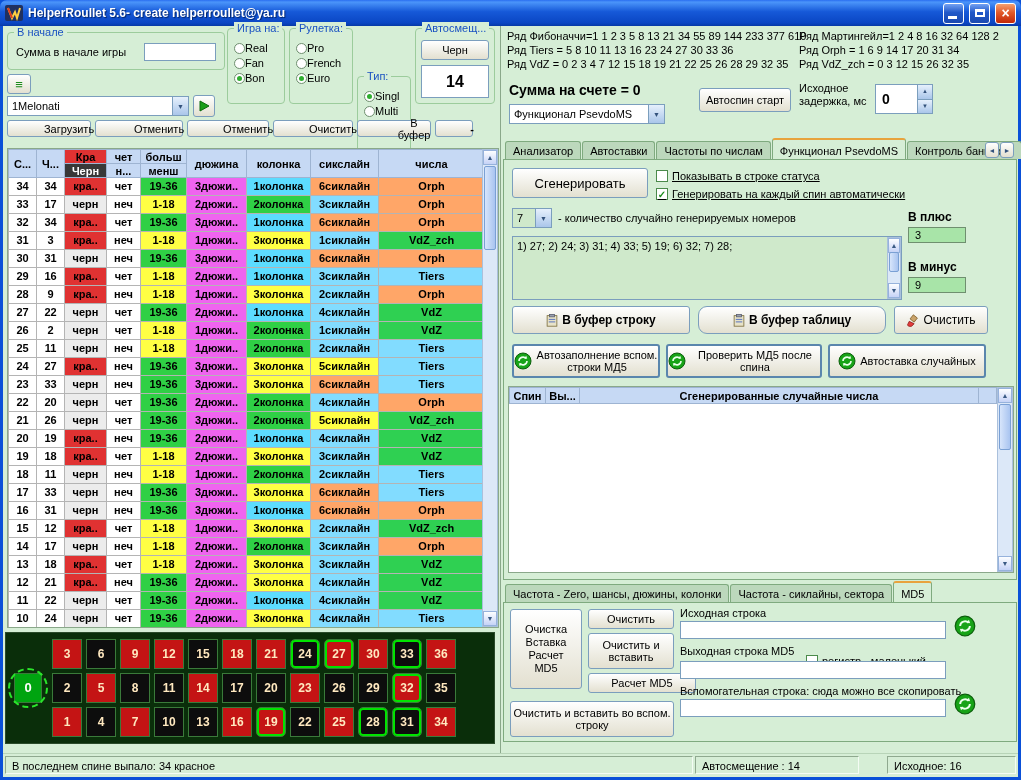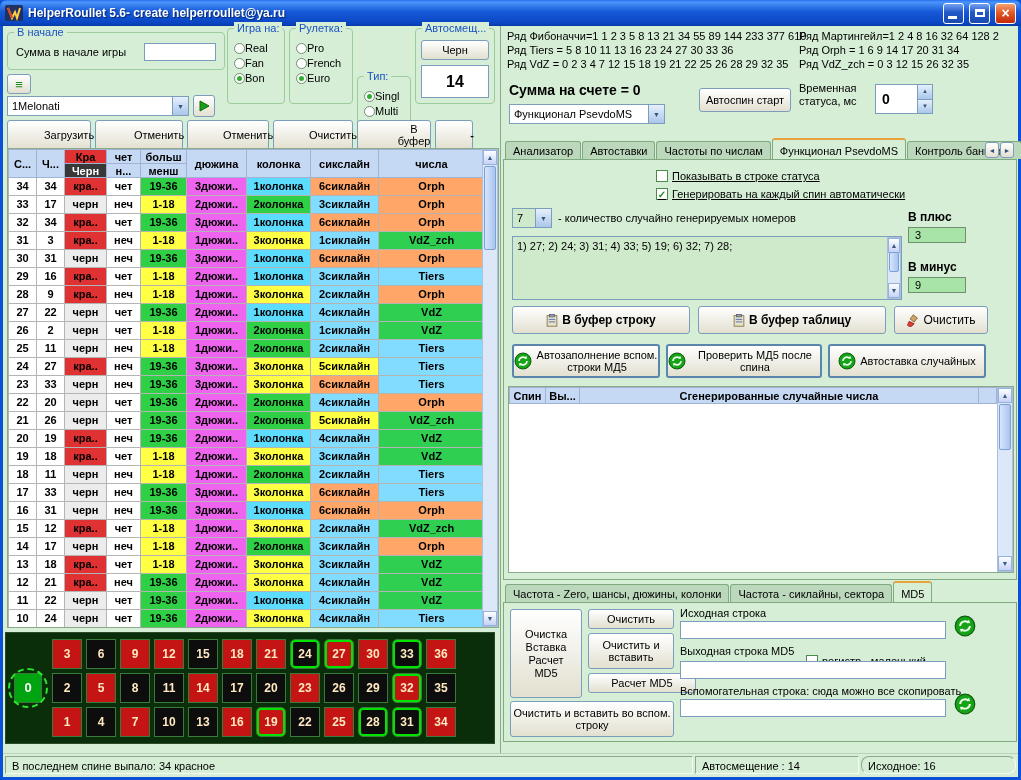--- a/index.html
+++ b/index.html
@@ -51,21 +51,21 @@
   #list-btn{left:4px;top:48px;width:24px;height:20px;color:#1c8c1c;font-weight:bold;font-size:13px;}
   #preset-combo{left:4px;top:70px;width:182px;height:20px;}
   #play-btn{left:190px;top:69px;width:22px;height:22px;}
   #g-game{left:224px;top:2px;width:58px;height:76px;padding-top:10px;}
   #g-roul{left:286px;top:2px;width:64px;height:76px;padding-top:10px;}
   #g-type{left:354px;top:2px;width:54px;height:76px;padding-top:10px;margin-top:48px;}
   #g-auto{left:412px;top:2px;width:80px;height:76px;}
   #auto-new{left:5px;top:11px;width:68px;height:20px;}
   #auto-val{position:absolute;left:5px;top:36px;width:68px;height:33px;background:#fff;border:1px solid #7b9ebd;
     font-size:16px;font-weight:bold;display:flex;align-items:center;justify-content:center;}
-  .toolbar .btn{top:94px;height:30px;padding-left:36px;}
+  .toolbar .btn{top:94px;height:17px;padding-left:36px;}
   #btn-load{left:4px;width:84px;} #btn-save{left:92px;width:88px;} #btn-undo{left:184px;width:82px;}
   #btn-clear{left:270px;width:80px;} #btn-buf{left:354px;width:74px;} #btn-minus{left:432px;width:20px;font-weight:bold;}
   #hist-wrap{position:absolute;left:4px;top:122px;width:492px;height:480px;background:#fff;border:1px solid #8aa88a;overflow:hidden;}
   #hist-table{border-collapse:collapse;table-layout:fixed;width:476px;}
   #hist-table th{background:#c6d9f4;border:1px solid #9eb4d2;font-size:11px;font-weight:bold;height:14px;overflow:hidden;white-space:nowrap;}
   #hist-table td{border:1px solid #b4b4b4;font-size:11px;font-weight:bold;text-align:center;height:17px;line-height:17px;
     overflow:hidden;white-space:nowrap;background:#fff;}
   #hist-scroll{top:0;bottom:0;}
   #hist-thumb{top:16px;height:84px;}
   #board{position:absolute;left:2px;top:606px;width:490px;height:112px;background:#0a2e0a;border:1px solid #2a4a2a;}
@@ -105,49 +105,49 @@
   #count-label{position:absolute;left:54px;top:52px;}
   #plus-label{position:absolute;left:404px;top:50px;font-size:12px;font-weight:bold;}
   #plus-value{position:absolute;left:404px;top:67px;width:58px;height:16px;background:#a8e4a8;border:1px solid #6f8f6f;padding:1px 0 0 6px;}
   #gentext{position:absolute;left:8px;top:76px;width:390px;height:64px;background:#cfe9cb;border:1px solid #7b9ebd;}
   #gentext .gt{position:absolute;left:4px;top:3px;right:16px;line-height:13px;}
   #gentext .vscroll{width:14px;}
   #gt-thumb{top:14px;height:20px;}
   #minus-label{position:absolute;left:404px;top:100px;font-size:12px;font-weight:bold;}
   #minus-value{position:absolute;left:404px;top:117px;width:58px;height:16px;background:#a8e4a8;border:1px solid #6f8f6f;padding:1px 0 0 6px;}
   #buf-row-btn{left:8px;top:146px;width:178px;height:28px;font-size:12px;font-weight:bold;}
-  #buf-table-btn{left:194px;top:146px;width:188px;height:28px;font-size:12px;font-weight:bold;}
+  #buf-table-btn{left:194px;top:146px;width:188px;height:28px;font-size:12px;font-weight:bold;border-radius:9px;}
   #gen-clear-btn{left:390px;top:146px;width:94px;height:28px;font-size:12px;}
   #autofill-btn{left:8px;top:184px;width:148px;height:34px;line-height:12px;}
   #check-btn{left:162px;top:184px;width:156px;height:34px;line-height:12px;}
   #autobet-btn{left:324px;top:184px;width:158px;height:34px;line-height:12px;}
   #spins-wrap{position:absolute;left:4px;top:226px;width:506px;height:187px;background:#fff;border:1px solid #8aa88a;overflow:hidden;}
   #spins-table{border-collapse:collapse;table-layout:fixed;width:488px;}
   #spins-table th{background:#c6d9f4;border:1px solid #9eb4d2;font-size:11px;height:16px;overflow:hidden;white-space:nowrap;}
   #spins-scroll{top:0;bottom:0;}
   #spins-thumb{top:16px;height:46px;}
   #md5-panel{position:absolute;left:2px;top:576px;width:514px;height:140px;border:1px solid #7faa7f;background:#d6eed6;z-index:2;}
-  #md5-big-btn{left:6px;top:6px;width:72px;height:89px;white-space:normal;line-height:13px;padding:16px;}
+  #md5-big-btn{left:6px;top:6px;width:72px;height:80px;white-space:normal;line-height:13px;padding:16px;}
   #md5-clear-btn{left:84px;top:6px;width:86px;height:20px;}
   #md5-cp-btn{left:84px;top:30px;width:86px;height:36px;white-space:normal;line-height:12px;}
   #md5-calc-btn{left:84px;top:70px;width:108px;height:20px;}
   #src-label{position:absolute;left:176px;top:4px;}
   #src-input{left:176px;top:18px;width:266px;height:18px;}
   #src-orb{position:absolute;left:450px;top:12px;cursor:pointer;}
   #out-label{position:absolute;left:176px;top:42px;}
   #reg-cb{left:302px;top:52px;}
   #out-input{left:176px;top:58px;width:266px;height:18px;}
   #aux-label{position:absolute;left:176px;top:82px;}
   #aux-input{left:176px;top:96px;width:266px;height:18px;}
   #aux-orb{position:absolute;left:450px;top:90px;cursor:pointer;}
   #md5-aux-btn{left:6px;top:98px;width:164px;height:36px;white-space:normal;line-height:12px;}
   
   .statusbar{position:absolute;left:0;right:0;bottom:0;height:24px;background:#d6eed6;border-top:1px solid #b8d4b8;}
   .sb-cell{position:absolute;top:2px;bottom:3px;border:1px solid;border-color:#8fa98f #f4fcf4 #f4fcf4 #8fa98f;padding:3px 6px;white-space:nowrap;overflow:hidden;}
-  #sb-last{left:2px;width:688px;} #sb-auto{left:692px;width:164px;} #sb-init{left:858px;right:2px;border-radius:8px;}
+  #sb-last{left:2px;width:688px;} #sb-auto{left:692px;width:164px;} #sb-init{left:884px;right:2px;}
 </style>
 </head>
 <body>
 
 <div class="titlebar">
   <svg width="18" height="16" viewBox="0 0 18 16">
     <rect width="18" height="16" rx="2" fill="#203060"></rect>
     <path d="M3 3l4 10 3-6 2 6 3-10" stroke="#ffcf40" stroke-width="2" fill="none"></path>
     <path d="M3 3l4 10" stroke="#e23b1e" stroke-width="2" fill="none"></path>
   </svg>
@@ -662,21 +662,21 @@
         <div>Ряд Orph = 1 6 9 14 17 20 31 34</div>
         <div>Ряд VdZ_zch = 0 3 12 15 26 32 35</div>
       </div>
 
     <div id="sum-label">Сумма на счете = 0</div>
     <div class="combo" id="func-combo">
       <span class="ct">Функционал PsevdoMS</span>
       <span class="dd">▼</span>
     </div>
     <div class="btn" id="autospin-btn">Автоспин старт</div>
-    <div id="delay-label">Временная статуса, мс</div>
+    <div id="delay-label">Исходное задержка, мс</div>
     <div id="spinbox">
       <div id="spin-val">0</div>
       <div class="spin-btns">
         <div>▲</div>
         <div>▼</div>
       </div>
     </div>
 
     <div class="tabstrip" id="tabstrip">
         <div class="tab">Анализатор</div>
@@ -684,20 +684,21 @@
         <div class="tab">Частоты по числам</div>
         <div class="tab active">Функционал PsevdoMS</div>
         <div class="tab">Контроль банкролл</div>
       </div>
     <div id="tab-arrows">
       <div class="btn">◄</div>
       <div class="btn">►</div>
     </div>
 
     <div id="gen-panel">
+      <div class="btn" id="generate-btn">Сгенерировать</div>
       <div class="cbwrap" id="cb-status">
           <span class="cb"></span>
           <span>Показывать в строке статуса</span>
         </div>
       <div class="cbwrap" id="cb-auto">
           <span class="cb">✓</span>
           <span>Генерировать на каждый спин автоматически</span>
         </div>
 
       <div class="combo" id="count-combo">

